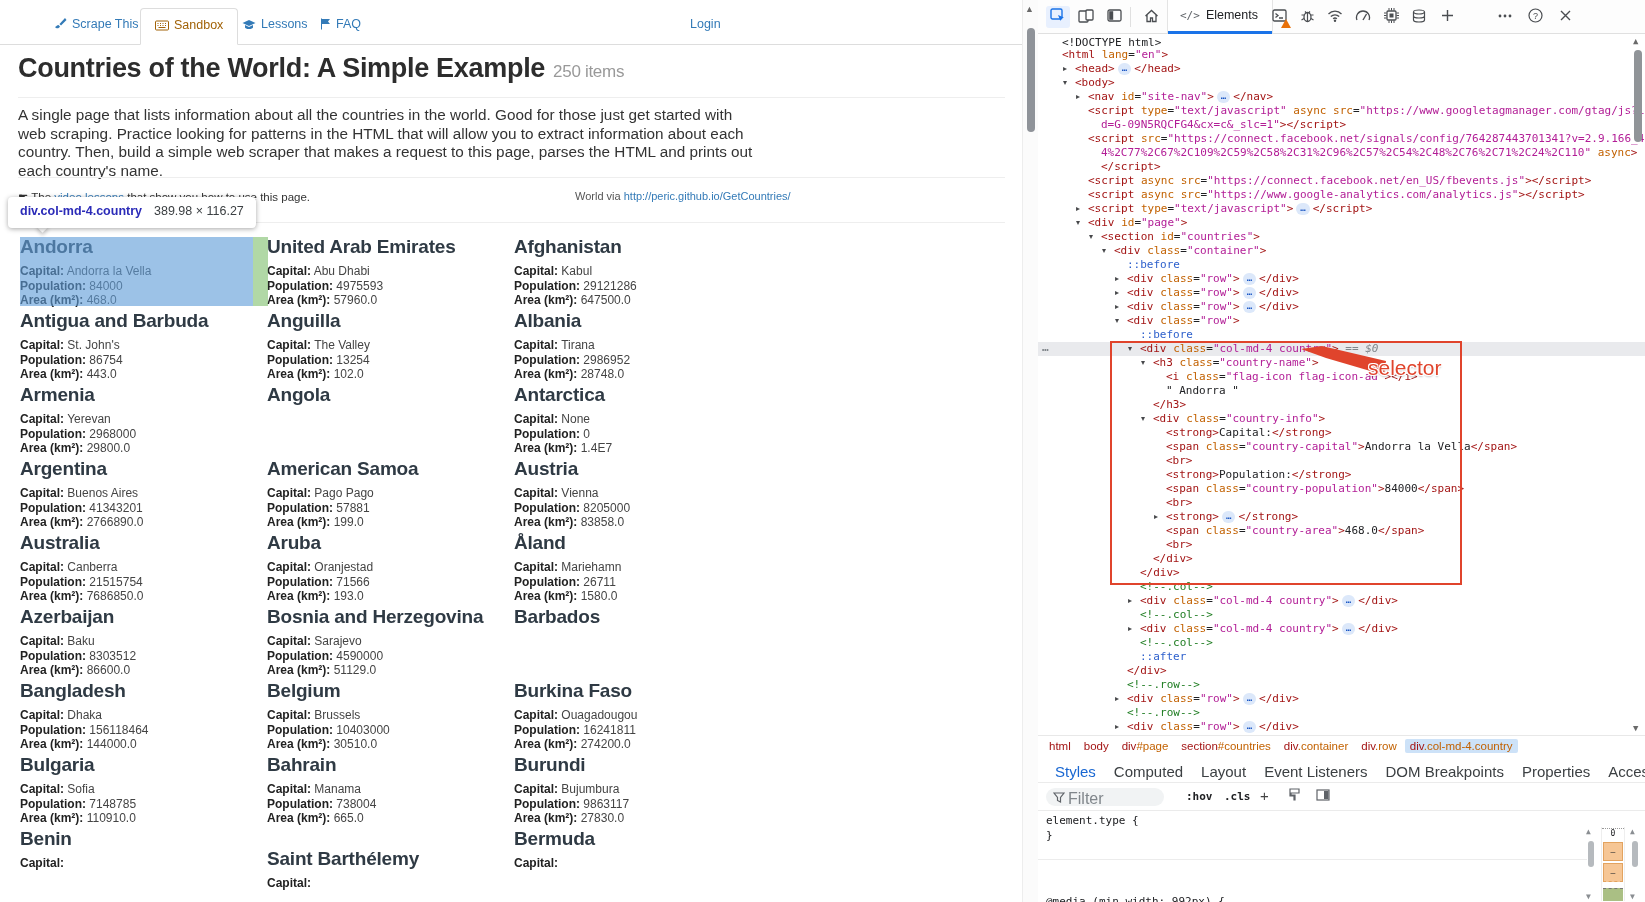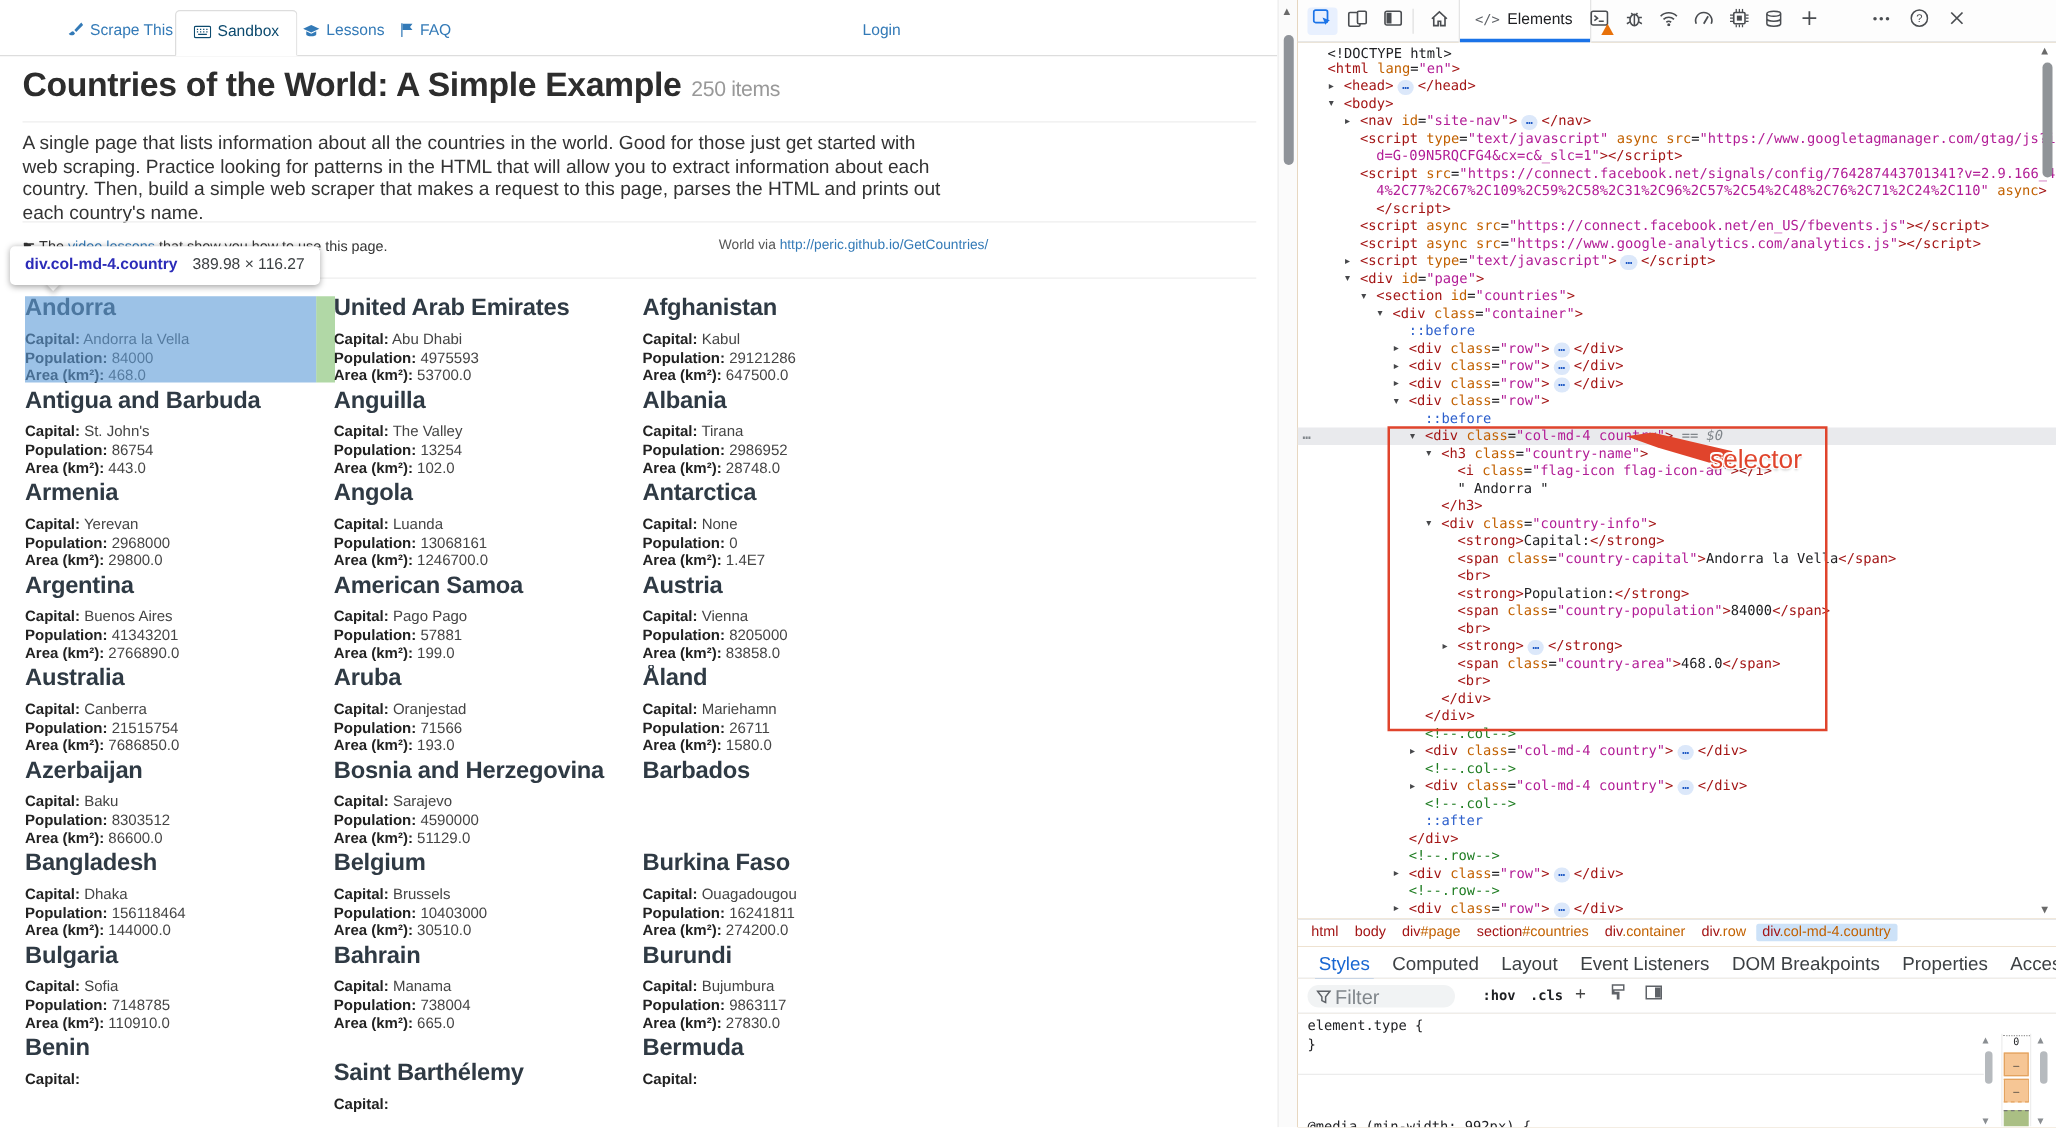--- a/index.html
+++ b/index.html
@@ -8,21 +8,21 @@
   #app { position:relative; width:1645px; height:902px; overflow:hidden; background:#fff; }
 
   
   #webpage { position:absolute; left:0; top:0; width:1022px; height:902px; background:#fff; overflow:hidden; }
   #site-nav { position:absolute; left:0; top:0; width:100%; height:45px; background:#fff; }
   #site-nav .navline { position:absolute; left:0; right:0; top:44px; height:1px; background:#ddd; }
   .nav-tab { position:absolute; top:8px; height:37px; padding:9px 14px 0 14px; font-size:12.5px;
     color:#337ab7; cursor:pointer; white-space:nowrap; }
   .nav-tab .nico { display:inline-block; margin-right:5px; vertical-align:-2px; }
   .nav-tab.active { background:#fff; border:1px solid #ddd; border-bottom:1px solid #fff;
-    border-radius:4px 4px 0 0; color:#0c4a6e; z-index:2; }
+    border-radius:4px 4px 0 0; color:#a16207; z-index:2; }
   #login-link { position:absolute; top:17px; left:690px; font-size:12.5px; color:#337ab7; }
 
   #page-title { position:absolute; left:18px; top:53px; font-size:27px; font-weight:bold; color:#2d2d2d; letter-spacing:-0.3px;}
   #page-title .badge-items { font-size:17px; font-weight:normal; color:#999; margin-left:8px; }
   .hr { position:absolute; left:18px; width:987px; height:1px; background:#eee; }
   #page-desc { position:absolute; left:18px; top:106px; width:742px; font-size:15.3px; color:#333; line-height:1.22; }
 
   #hint-line { position:absolute; left:18px; top:190px; font-size:11.5px; color:#333; white-space:nowrap; }
   #hint-line .hlink { color:#337ab7; }
   #data-via { position:absolute; left:575px; top:190px; font-size:11px; color:#555; }
@@ -177,21 +177,21 @@
             <div><b>Capital:</b><span> Andorra la Vella</span></div>
             <div><b>Population:</b><span> 84000</span></div>
             <div><b>Area (km²):</b><span> 468.0</span></div>
           </div>
         </div>
         <div class="country-card" style="left: 247px; top: 0px;">
           <h3>United Arab Emirates</h3>
           <div class="cinfo">
             <div><b>Capital:</b><span> Abu Dhabi</span></div>
             <div><b>Population:</b><span> 4975593</span></div>
-            <div><b>Area (km²):</b><span> 53700.0</span></div>
+            <div><b>Area (km²):</b><span> 57960.0</span></div>
           </div>
         </div>
         <div class="country-card" style="left: 494px; top: 0px;">
           <h3>Afghanistan</h3>
           <div class="cinfo">
             <div><b>Capital:</b><span> Kabul</span></div>
             <div><b>Population:</b><span> 29121286</span></div>
             <div><b>Area (km²):</b><span> 647500.0</span></div>
           </div>
         </div>
@@ -222,25 +222,20 @@
         <div class="country-card" style="left: 0px; top: 148px;">
           <h3>Armenia</h3>
           <div class="cinfo">
             <div><b>Capital:</b><span> Yerevan</span></div>
             <div><b>Population:</b><span> 2968000</span></div>
             <div><b>Area (km²):</b><span> 29800.0</span></div>
           </div>
         </div>
         <div class="country-card" style="left: 247px; top: 148px;">
           <h3>Angola</h3>
-          <div class="cinfo">
-            <div><b>Capital:</b><span> Luanda</span></div>
-            <div><b>Population:</b><span> 13068161</span></div>
-            <div><b>Area (km²):</b><span> 1246700.0</span></div>
-          </div>
         </div>
         <div class="country-card" style="left: 494px; top: 148px;">
           <h3>Antarctica</h3>
           <div class="cinfo">
             <div><b>Capital:</b><span> None</span></div>
             <div><b>Population:</b><span> 0</span></div>
             <div><b>Area (km²):</b><span> 1.4E7</span></div>
           </div>
         </div>
         <div class="country-card" style="left: 0px; top: 222px;">

